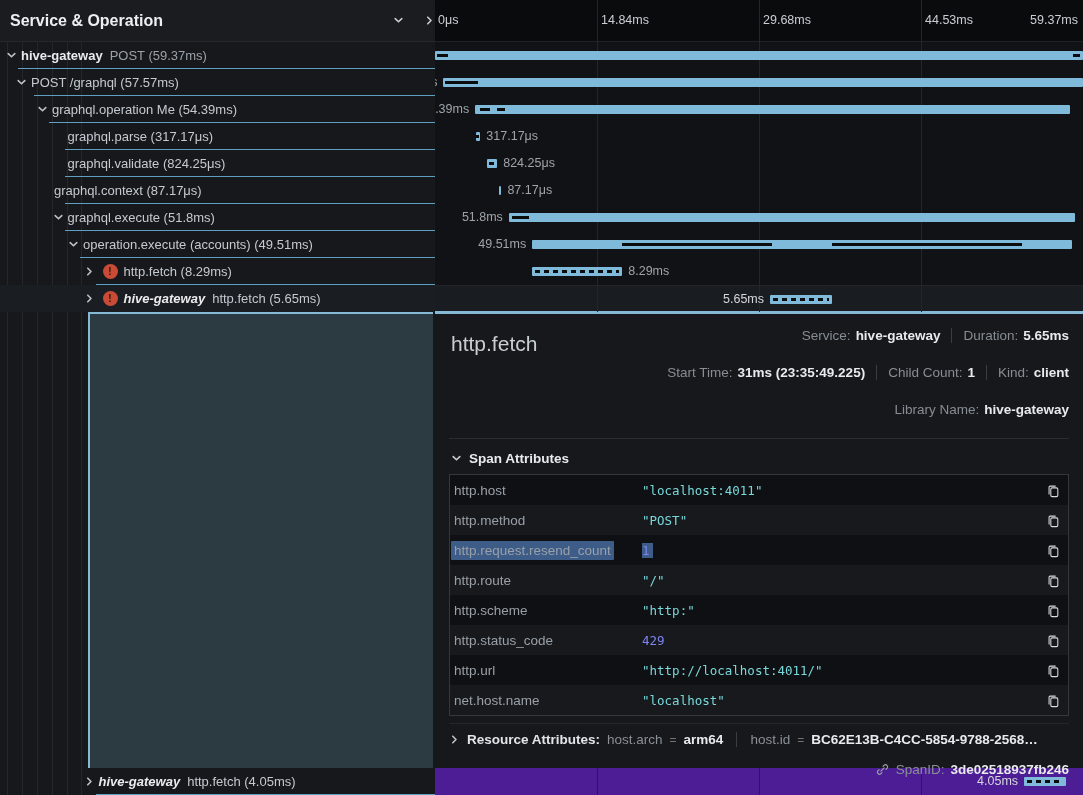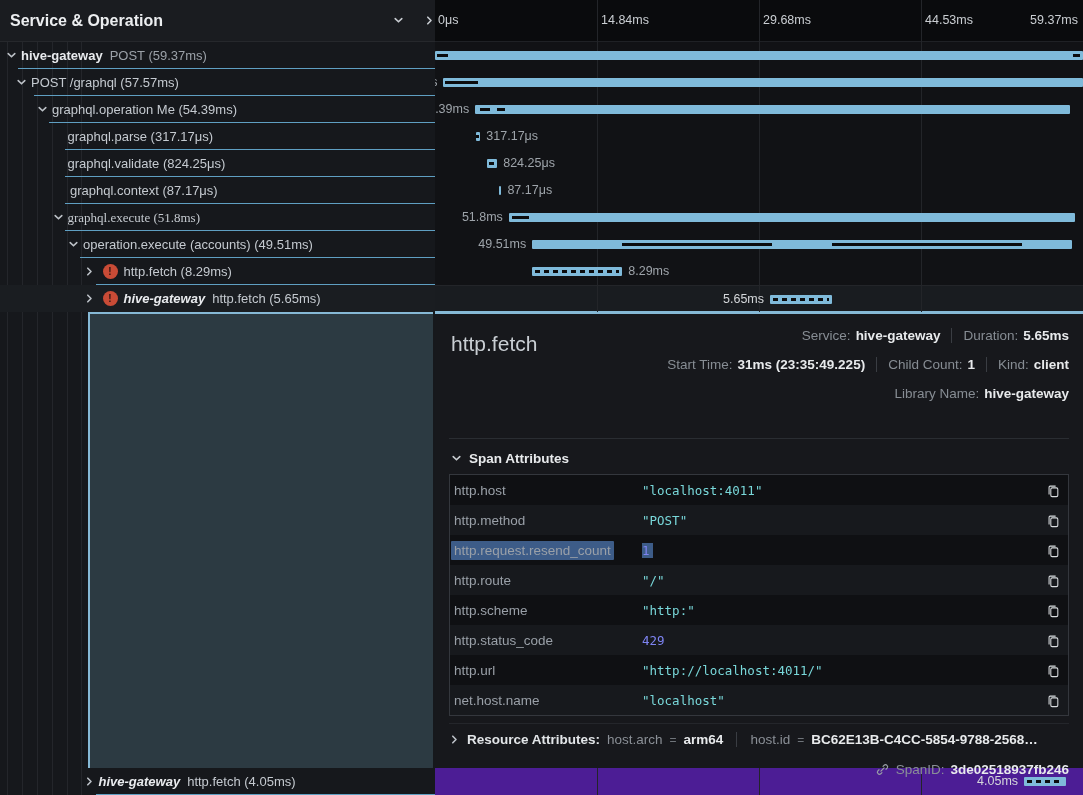--- a/index.html
+++ b/index.html
@@ -48,21 +48,21 @@
     background:repeating-linear-gradient(90deg,#0b0c0e 0 5px,transparent 5px 9px);}
   .tl-label{position:absolute;top:0;line-height:27px;font-size:12.5px;color:#9ea4aa;white-space:nowrap;z-index:2;}
   .tl-label.bright{color:#d4d7da;}
   .btm-tlrow{position:absolute;left:435px;top:768px;width:648px;height:27px;overflow:hidden;background:#4c1d95;}
 
   
   .detail{position:absolute;left:435px;top:311px;width:648px;height:457px;background:#17181c;
     border-top:3px solid #86b9d6;box-sizing:border-box;padding:0 14px;font-size:13.5px;}
   .d-head{position:relative;margin-top:10px;min-height:100px;}
   .d-title{position:absolute;left:2px;top:8px;font-size:21px;color:#c9ced3;}
-  .d-meta{display:flex;flex-direction:column;align-items:flex-end;gap:7px;}
+  .d-meta{display:flex;flex-direction:column;align-items:flex-end;gap:15px;}
   .meta-line{display:flex;align-items:center;height:22px;}
   .meta-label{color:#878d94;}
   .meta-value{color:#e8eaec;font-weight:bold;margin-left:5px;white-space:nowrap;}
   .meta-sep{width:1px;height:15px;background:#3a3d43;margin:0 11px;}
   .d-divider{height:1px;background:#2a2d32;margin-top:14px;}
   .sa-header{display:flex;align-items:center;gap:7px;margin:12px 0 8px 2px;font-weight:bold;color:#e8eaec;cursor:pointer;}
   .sa-header .chev{color:#c8ccd1;}
   .attr-table{border:1px solid #34373d;}
   .attr-row{display:flex;align-items:center;height:30px;box-sizing:border-box;padding:0 4px;}
   .attr-row.odd{background:#0f1013;}
@@ -166,27 +166,27 @@
           <span style="width: 4px;"></span>
           <span class="op">graphql.parse (317.17μs)</span>
           <span class="ul" style="left: 64.5px;"></span>
         </div>
         <div class="trow" style="padding-left: 52.5px;">
           <span style="width: 11px;"></span>
           <span style="width: 4px;"></span>
           <span class="op">graphql.validate (824.25μs)</span>
           <span class="ul" style="left: 64.5px;"></span>
         </div>
-        <div class="trow" style="padding-left: 55px;">
+        <div class="trow" style="padding-left: 39px;">
           <span style="width: 11px;"></span>
           <span style="width: 4px;"></span>
           <span class="op">graphql.context (87.17μs)</span>
           <span class="ul" style="left: 64.5px;"></span>
         </div>
-        <div class="trow" style="padding-left: 52.5px; font-family: Liberation Serif, serif;">
+        <div class="trow" style="padding-left: 52.5px;">
           <span class="chev">
             <svg width="11" height="11" viewBox="0 0 11 11">
               <path d="M2.2 3.6 L5.5 6.8 L8.8 3.6" fill="none" stroke="currentColor" stroke-width="1.6" stroke-linecap="round" stroke-linejoin="round"></path>
             </svg>
           </span>
           <span style="width: 4px;"></span>
           <span class="op">graphql.execute (51.8ms)</span>
           <span class="ul" style="left: 64.5px;"></span>
         </div>
         <div class="trow" style="padding-left: 68px;">

